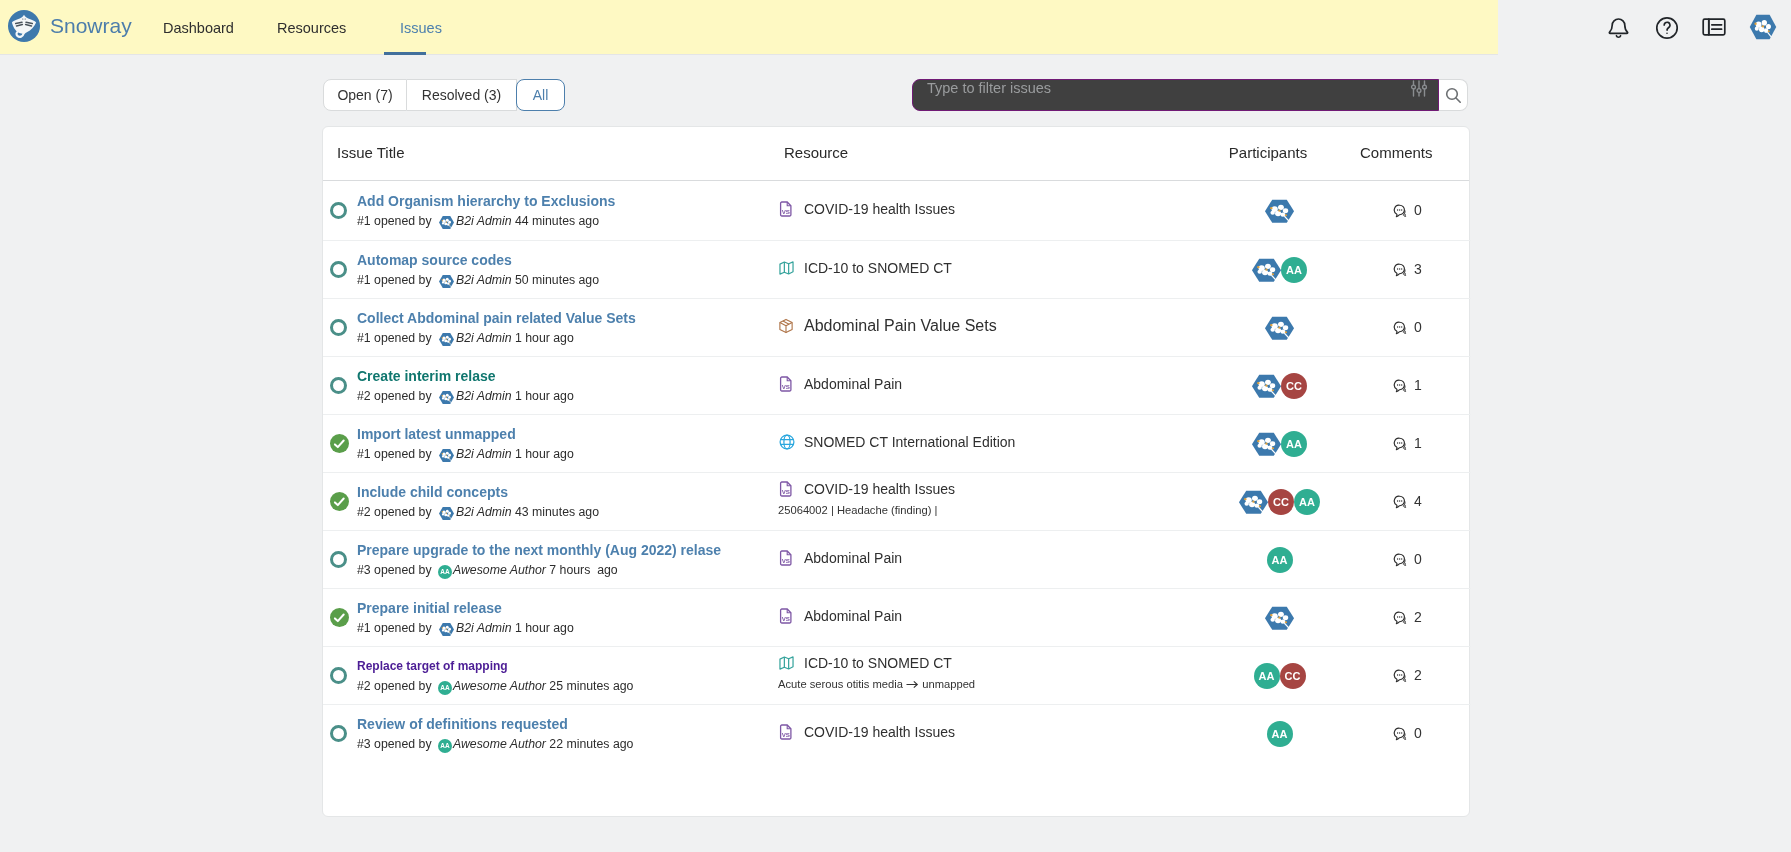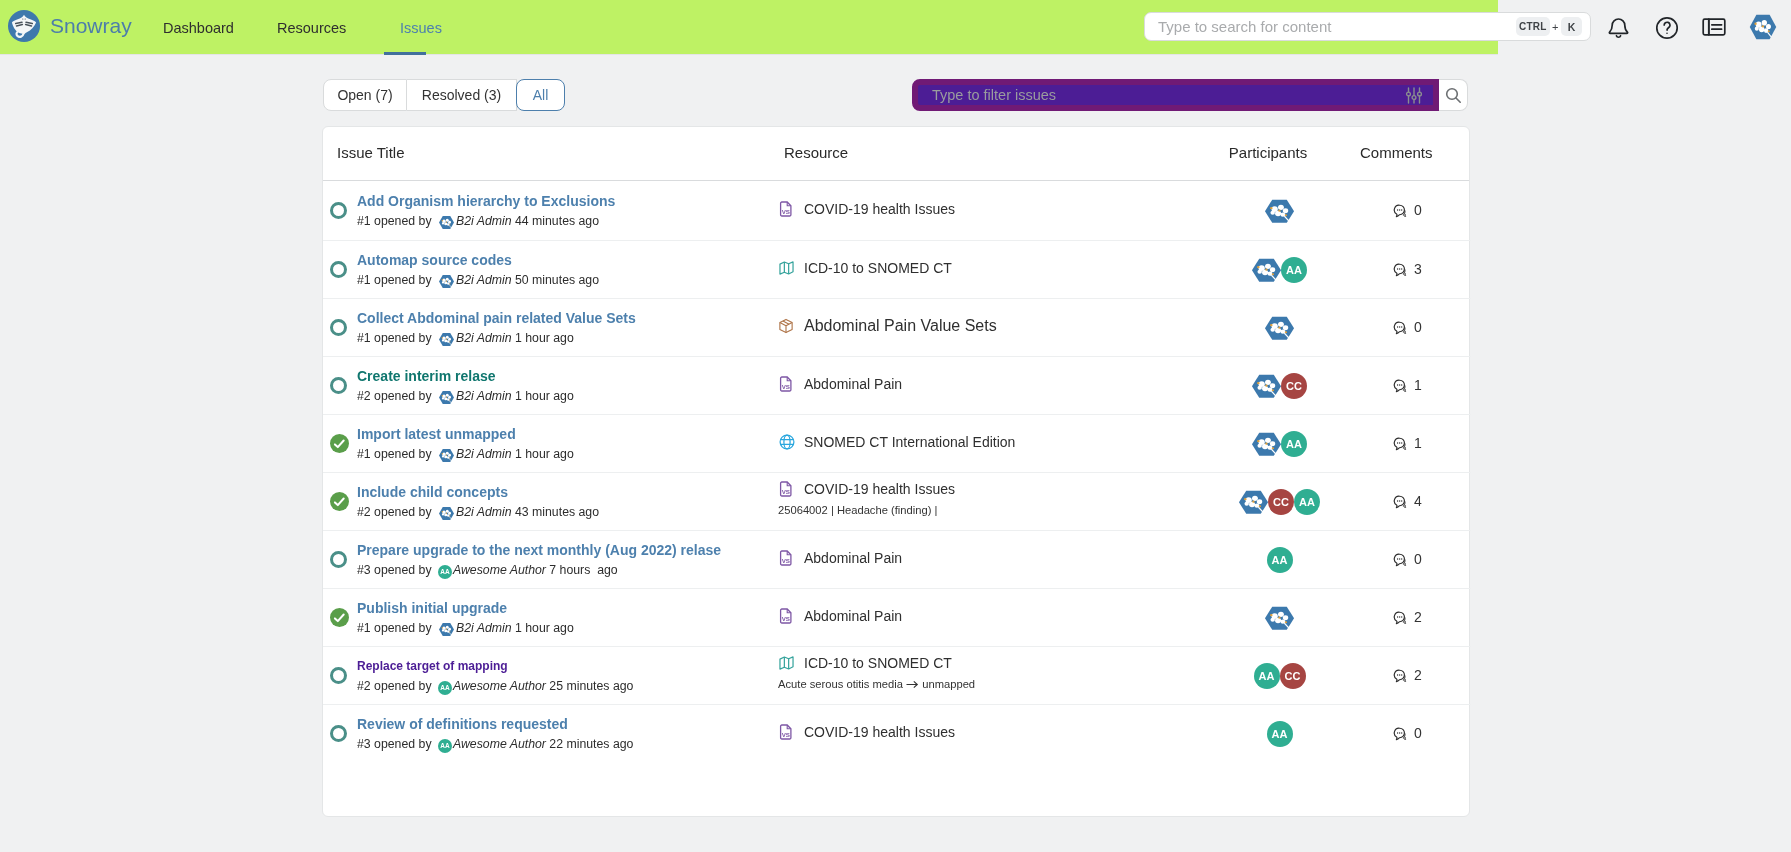--- a/index.html
+++ b/index.html
@@ -1,46 +1,40 @@
 <!DOCTYPE html>
 <html><head><meta charset="utf-8">
 <style>
 * {margin:0;padding:0;box-sizing:border-box}
 html,body {width:1791px;height:852px;font-family:"Liberation Sans",sans-serif;background:#f0f1f2;position:relative;overflow:hidden}
 .abs {position:absolute}
 </style></head>
 <body>
 
-<div class="abs" style="left:0;top:0;width:1498px;height:55px;background:#bef264;border-bottom:1px solid #e4e5e6">
+<div class="abs" style="left:0;top:0;width:1498px;height:55px;background:#fef9c3;border-bottom:1px solid #e4e5e6">
   <div class="abs" style="left:8px;top:10px">
       <svg width="32" height="32" viewBox="0 0 32 32" style="display:block">
 <circle cx="16" cy="16" r="16" fill="#3e79ac"></circle>
 <path d="M16 4.8 C16.9 7.0 19.5 8.3 22.3 9.3 C24.8 10.2 27.2 11.3 28.1 12.4 C26.4 16.6 22.8 20.3 19.3 22.0 C18.0 22.7 16.9 23.4 16.3 24.2 C15.8 24.9 14.9 24.6 14.8 23.8 C13.2 23.6 11.5 23.1 10.5 22.5 C7.0 20.3 4.7 16.2 3.9 12.4 C4.8 11.3 7.2 10.2 9.7 9.3 C12.5 8.3 15.1 7.0 16 4.8 Z" fill="#f4f7f8"></path>
 <path d="M15.3 24.0 C15.1 26.6 11.5 27.7 9.4 25.9 C8.0 24.6 8.3 22.4 9.8 21.6" fill="none" stroke="#f4f7f8" stroke-width="2.2" stroke-linecap="round"></path>
 <g stroke="#4a545c" stroke-width="1.5" stroke-linecap="round">
           <path d="M7.7 13.5 L14 12.3"></path>
           <path d="M8.5 15.9 L14.4 14.5"></path>
           <path d="M18 12.3 L24.3 13.5"></path>
           <path d="M17.6 14.5 L23.5 15.9"></path>
         </g>
 <circle cx="14.8" cy="9.0" r="0.6" fill="#4a545c"></circle>
         <circle cx="17.2" cy="9.0" r="0.6" fill="#4a545c"></circle>
 </svg>
     </div>
   <div class="abs" style="left:50px;top:13px;font-size:21px;color:#4c7dab;line-height:26px">Snowray</div>
   <div class="abs" style="left:163px;top:19px;font-size:14.5px;color:#2f2f2f;line-height:18px">Dashboard</div>
   <div class="abs" style="left:277px;top:19px;font-size:14.5px;color:#2f2f2f;line-height:18px">Resources</div>
   <div class="abs" style="left:400px;top:19px;font-size:14.5px;color:#4d80ae;line-height:18px">Issues</div>
   <div class="abs" style="left:384px;top:52px;width:42px;height:3px;background:#42709c"></div>
-  <div class="abs" style="left:1144px;top:12px;width:447px;height:29px;background:#fff;border:1px solid #d9dbdc;border-radius:7px;display:flex;align-items:center">
-    <span style="padding-left:13px;font-size:15px;color:#a9abad;flex:1">Type to search for content</span>
-    <span style="background:#edeff1;border-radius:5px;height:19px;padding:0 3px;display:flex;align-items:center;font-size:10px;letter-spacing:0.2px;font-weight:bold;color:#3f4347">CTRL</span>
-    <span style="font-size:11px;color:#3f4347;padding:0 2.5px">+</span>
-    <span style="background:#edeff1;border-radius:5px;height:19px;width:21px;display:flex;align-items:center;justify-content:center;font-size:10.5px;font-weight:bold;color:#3f4347;margin-right:8px">K</span>
-  </div>
   <div class="abs" style="left:1607px;top:16px"><svg width="23" height="23" viewBox="0 0 23 23" fill="none" stroke="#212529" stroke-width="1.7" stroke-linecap="round" stroke-linejoin="round">
 <path d="M17.8 9.3 a6.3 6.3 0 10-12.6 0 c0 3.9-1.3 5.6-2.6 6.9 -0.5 0.5-0.2 1.2 0.5 1.2 h16.8 c0.7 0 1-0.7 0.5-1.2 -1.3-1.3-2.6-3-2.6-6.9"></path>
 <path d="M9.4 19.7 a2.2 2.2 0 004.2 0"></path>
 </svg></div>
   <div class="abs" style="left:1655px;top:15.5px"><svg width="24" height="24" viewBox="0 0 24 24" fill="none" stroke="#212529" stroke-width="1.7">
 <circle cx="12" cy="12" r="10.2"></circle>
 <path d="M9.2 9.1 a2.9 2.9 0 115.3 1.7 c-0.7 1-2.2 1.4-2.4 2.8 l0 0.5" stroke-linecap="round"></path>
 <circle cx="12" cy="17.2" r="0.8" fill="#212529" stroke="none"></circle>
 </svg></div>
   <div class="abs" style="left:1702px;top:15px"><svg width="24" height="24" viewBox="0 0 24 24" fill="none" stroke="#212529" stroke-width="1.7" stroke-linejoin="round">
@@ -68,21 +62,21 @@
 </svg>
     </div>
 </div>
 
 <div class="abs" style="left:323px;top:79px;height:32px;display:flex">
   <div style="width:84px;height:32px;background:#fff;border:1px solid #d9dbdc;border-radius:8px 0 0 8px;display:flex;align-items:center;justify-content:center;font-size:14px;color:#333">Open (7)</div>
   <div style="width:110px;height:32px;background:#fff;border:1px solid #d9dbdc;border-left:none;display:flex;align-items:center;justify-content:center;font-size:14px;color:#333">Resolved (3)</div>
   <div style="width:49px;height:32px;background:#fff;border:1px solid #4d7fac;border-radius:8px;display:flex;align-items:center;justify-content:center;font-size:14px;color:#4d7fac;margin-left:-1px">All</div>
 </div>
 <div class="abs" style="left:912px;top:79px;width:556px;height:32px;display:flex">
-  <div style="flex:1;background:#4c1d95;border:6px solid #701a75;border-radius:8px 0 0 8px;display:flex;align-items:center">
+  <div style="flex:1;background:#404040;border:1px solid #701a75;border-radius:8px 0 0 8px;display:flex;align-items:flex-start">
     <span style="padding-left:14px;font-size:14.5px;color:#9a9c9e;flex:1">Type to filter issues</span>
     <span style="margin-right:10px;display:flex">
         <svg width="18" height="17" viewBox="0 0 18 17" fill="none" stroke="#8a8d90" stroke-width="1.4" stroke-linecap="round">
 <path d="M3.5 1 V5 M3.5 9 V16 M9 1 V8.5 M9 12.5 V16 M14.5 1 V5 M14.5 9 V16"></path>
 <circle cx="3.5" cy="7" r="1.9"></circle>
           <circle cx="9" cy="10.5" r="1.9"></circle>
           <circle cx="14.5" cy="7" r="1.9"></circle>
 </svg>
       </span>
   </div>
@@ -512,21 +506,21 @@
 </svg>
       </div>
       <div style="position:absolute;left:1091px;top:20px;font-size:14px;color:#333;line-height:17px">0</div>
     </div>
 <div style="position:absolute;left:0;top:461px;width:1148px;height:58px;border-top:1px solid #edeff0;box-sizing:border-box">
       <div style="position:absolute;left:7.2px;top:19px;width:19px;height:19px;border-radius:50%;background:#5a9e4a">
         <svg width="19" height="19" viewBox="0 0 19 19" style="display:block" fill="none" stroke="#fff" stroke-width="2" stroke-linecap="round" stroke-linejoin="round">
           <path d="M4.9 10.4 L7.8 13.1 L13.7 6.5"></path>
         </svg>
       </div>
-      <div style="position:absolute;left:34px;top:10px;font-size:14px;font-weight:bold;color:#4d80ad;line-height:19px;white-space:nowrap">Publish initial upgrade</div>
+      <div style="position:absolute;left:34px;top:10px;font-size:14px;font-weight:bold;color:#4d80ad;line-height:19px;white-space:nowrap">Prepare initial release</div>
       <div style="position:absolute;left:34px;top:31px;font-size:12.3px;color:#2d2d2d;line-height:16px;white-space:nowrap">#1 opened by <span style="display:inline-block;overflow:hidden;vertical-align:-4.5px;margin:0 1px 0 3px"><svg width="17" height="15" viewBox="0 0 34 30" preserveAspectRatio="none" style="display:block">
 <path d="M2 15 L9.5 2 H24.5 L32 15 L24.5 28 H9.5 Z" fill="#3c79ad"></path>
 <g fill="#ffffff">
               <circle cx="12" cy="12.5" r="3.3"></circle>
               <circle cx="18.5" cy="10.5" r="3.0"></circle>
               <circle cx="23.2" cy="14.5" r="2.8"></circle>
               <circle cx="15.5" cy="17.5" r="3.1"></circle>
               <circle cx="10" cy="16.8" r="2.3"></circle>
               <circle cx="20.5" cy="18.8" r="2.5"></circle>
             </g>

